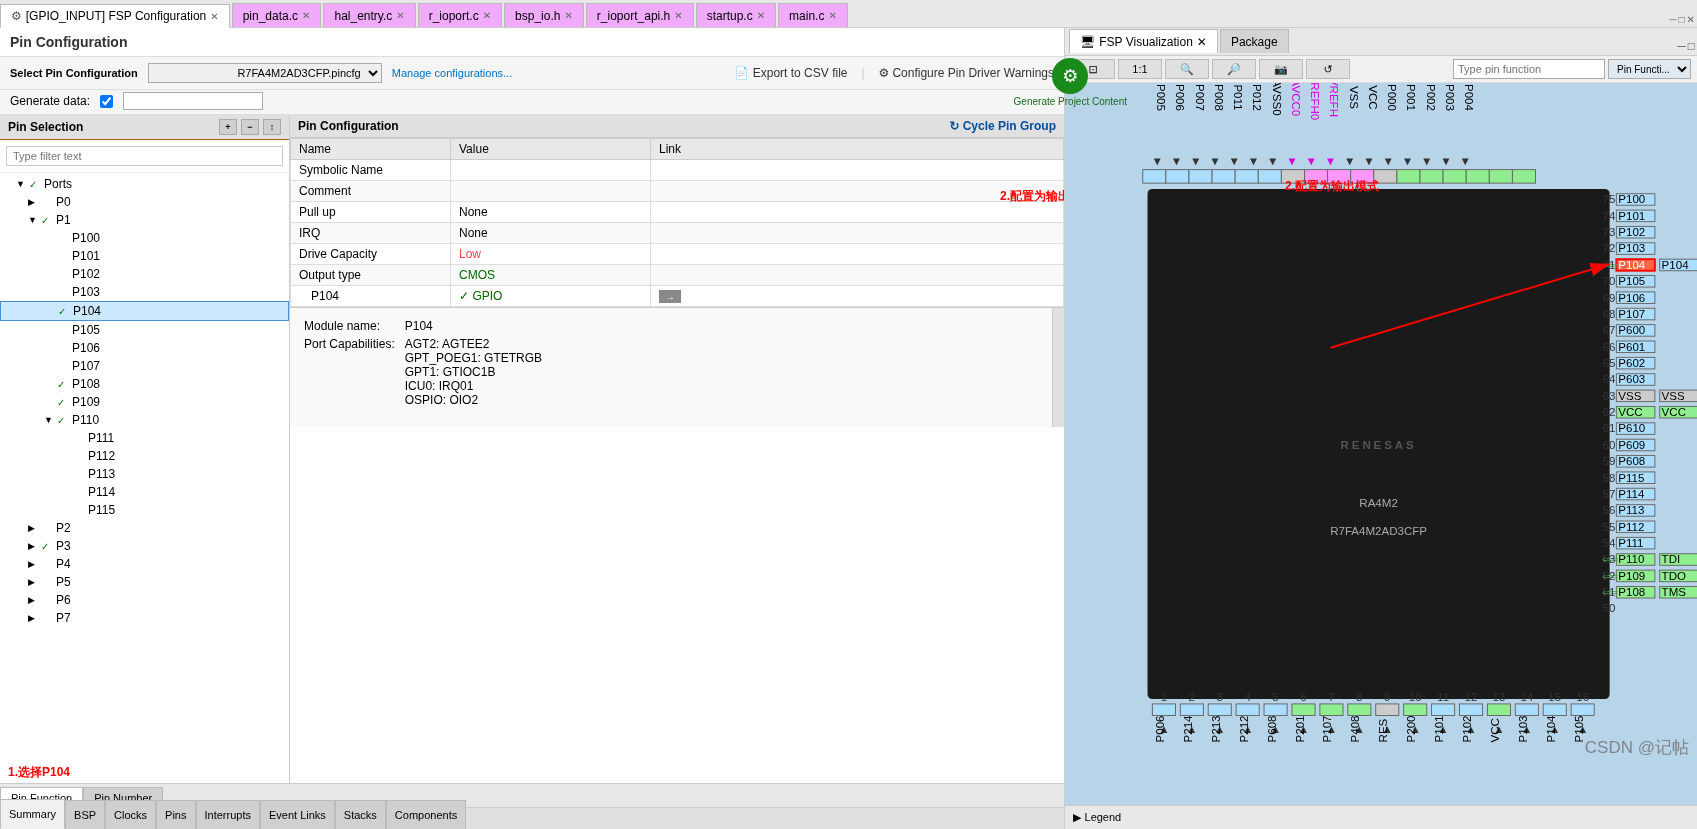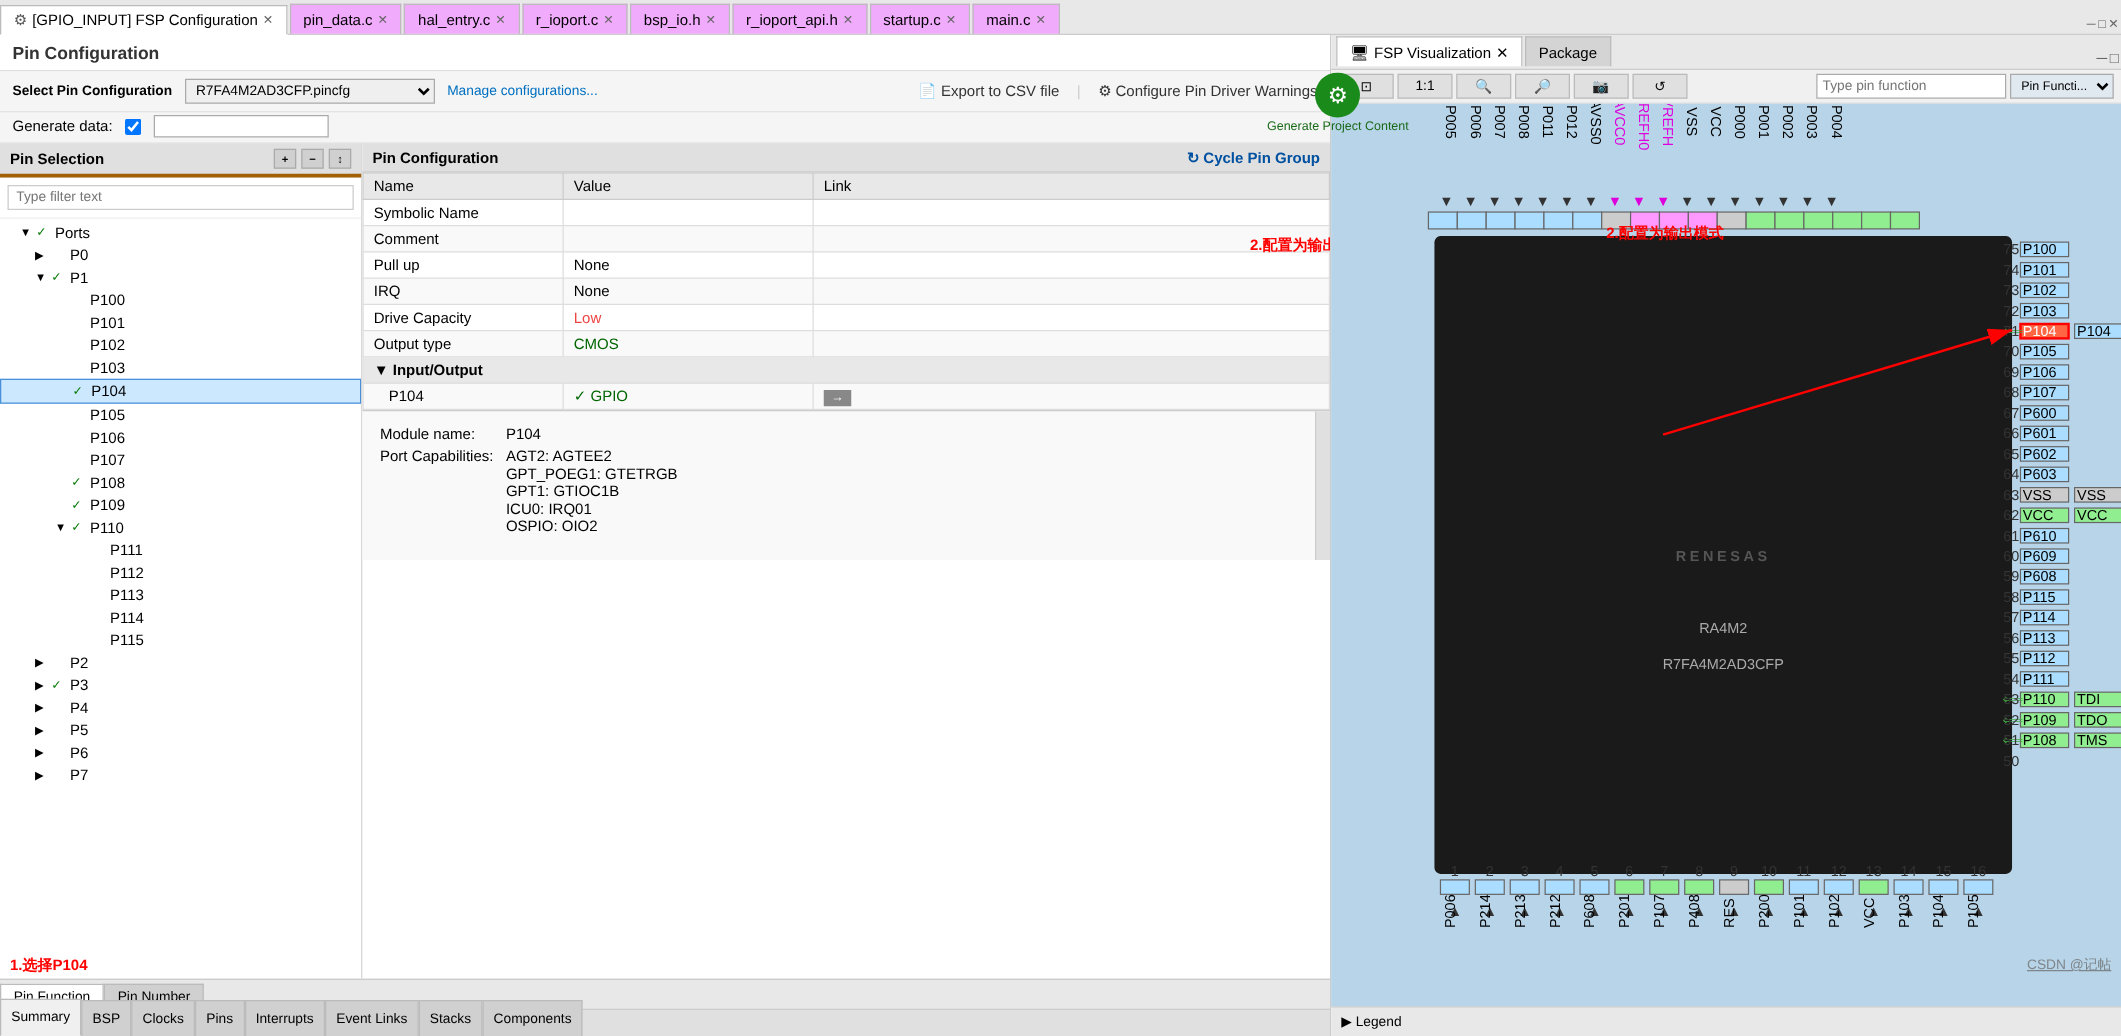--- a/index.html
+++ b/index.html
@@ -16,32 +16,32 @@
 
     
     .left-panel { width: 1065px; display: flex; flex-direction: column; border-right: 1px solid #ccc; }
 
     
     .pin-config-header { padding: 6px 10px; background: #fff; border-bottom: 1px solid #ddd; font-size: 14px; font-weight: bold; color: #333; }
 
     
     .select-row { display: flex; align-items: center; padding: 6px 10px; background: #f5f5f5; border-bottom: 1px solid #ddd; gap: 10px; }
     .select-row label { font-size: 11px; font-weight: bold; }
-    .select-row select { font-size: 11px; padding: 2px 4px; border: 1px solid #aaa; width: 200px; }
+    .select-row select { font-size: 11px; padding: 2px 4px; border: 1px solid #aaa; width: 234px; text-align: right; }
     .select-row a { color: #0070c0; text-decoration: none; font-size: 11px; cursor: pointer; }
     .select-row .export-btn { display: flex; align-items: center; gap: 3px; background: none; border: none; cursor: pointer; color: #333; font-size: 11px; margin-left: auto; }
     .select-row input[type=checkbox] { cursor: pointer; }
     .select-row input[type=text] { border: 1px solid #aaa; padding: 2px 4px; font-size: 11px; width: 140px; }
 
     
     .split-area { display: flex; flex: 1; overflow: hidden; }
 
     
     .pin-selection { width: 290px; border-right: 1px solid #ccc; display: flex; flex-direction: column; background: #fff; }
-    .panel-header { display: flex; align-items: center; justify-content: space-between; padding: 4px 8px; background: #e0e0e0; border-bottom: 3px solid #a16207; font-size: 11px; font-weight: bold; }
+    .panel-header { display: flex; align-items: center; justify-content: space-between; padding: 4px 8px; background: #e0e0e0; border-bottom: 1px solid #a16207; font-size: 11px; font-weight: bold; }
     .panel-header-icons { display: flex; gap: 4px; }
     .panel-icon { width: 18px; height: 16px; background: #d0d0d0; border: 1px solid #aaa; cursor: pointer; display: flex; align-items: center; justify-content: center; font-size: 9px; }
     .filter-input { padding: 3px 6px; border: 1px solid #ccc; background: #fff; color: #888; font-size: 11px; width: 100%; margin: 4px 0; }
     .filter-wrap { padding: 2px 6px; border-bottom: 1px solid #eee; }
 
     
     .tree { flex: 1; overflow-y: auto; padding: 2px 0; }
     .tree-item { padding: 2px 6px 2px 16px; cursor: pointer; display: flex; align-items: center; gap: 3px; font-size: 11px; }
     .tree-item.highlighted { background: #cce8ff; border: 1px solid #4a90d9; }
     .tree-item .check { color: #007700; font-size: 10px; width: 12px; }
@@ -366,23 +366,20 @@
               </tr>
               <tr>
                 <td>Drive Capacity</td>
                 <td class="value-low">Low</td>
                 <td></td>
               </tr>
               <tr>
                 <td>Output type</td>
                 <td class="value-cmos">CMOS</td>
                 <td></td>
-              </tr>
-              <tr class="group-row">
-                <td colspan="3">▼ Input/Output</td>
               </tr>
               <tr>
                 <td style="padding-left:20px;">P104</td>
                 <td class="value-gpio">✓ GPIO</td>
                 <td><span class="link-arrow">→</span></td>
               </tr>
             </tbody>
           </table>
 
           <div style="position:absolute;top:50px;right:-30px;color:red;font-size:13px;font-weight:bold;white-space:nowrap;pointer-events:none;">
@@ -825,21 +822,21 @@
           </defs>
         </g>
       </svg>
 
       
       <div style="position:absolute;top:95px;left:220px;color:red;font-size:13px;font-weight:bold;pointer-events:none;white-space:nowrap;">
         <span>2.配置为输出模式</span>
       </div>
 
       
-      <div style="position:absolute;bottom:26px;right:8px;color:#666;font-size:11px;opacity:0.7;text-decoration:underline;">CSDN @记帖</div>
+      <div style="position:absolute;bottom:46px;right:8px;color:#666;font-size:17px;opacity:0.7;">CSDN @记帖</div>
     </div>
 
     <div class="legend-bar">▶ Legend</div>
   </div>
 </div>
 
 <div style="position:fixed;top:58px;right:570px;z-index:100;display:flex;flex-direction:column;align-items:center;cursor:pointer;">
   <div style="width:36px;height:36px;background:#1a8a1a;border-radius:50%;display:flex;align-items:center;justify-content:center;color:white;font-size:18px;">⚙</div>
   <span style="font-size:10px;color:#1a6a1a;text-align:center;margin-top:2px;">Generate Project Content</span>
 </div>

